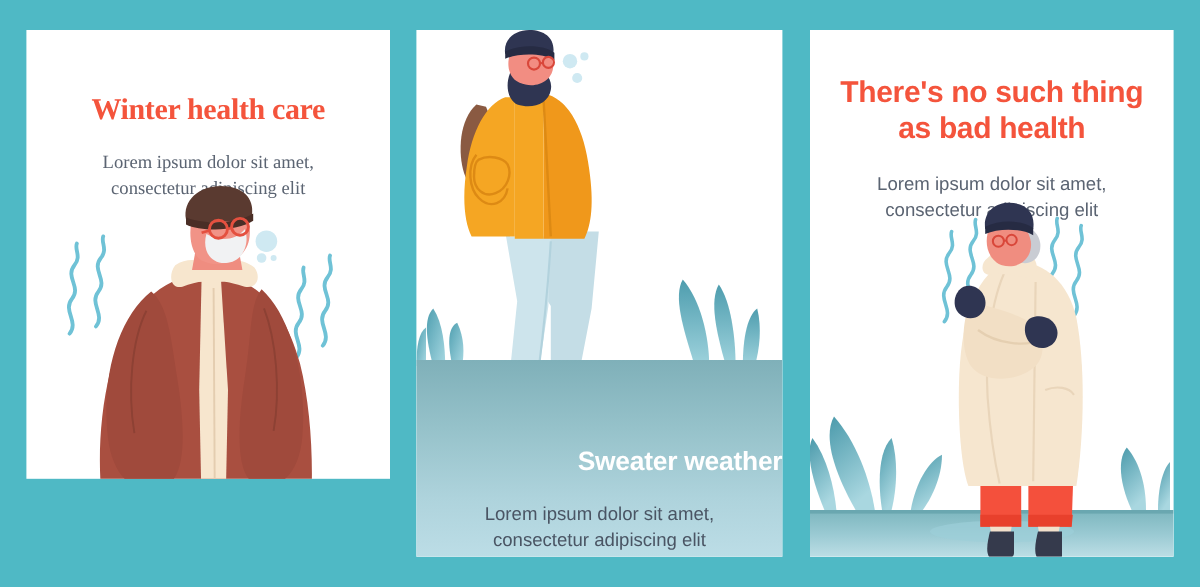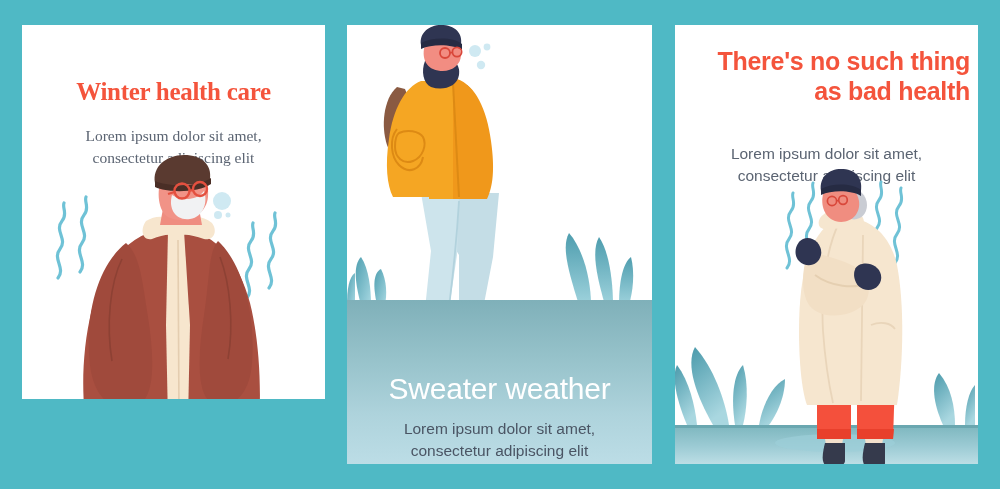--- a/index.html
+++ b/index.html
@@ -21,31 +21,31 @@
     color:#f4543c;font-weight:bold;text-align:center;
     font-size:25px;line-height:1.18;letter-spacing:-0.3px;
     margin:0;
   }
   .subtitle{
     color:#5b6472;text-align:center;
     font-size:15.5px;line-height:1.42;margin:0;
   }
   #card-1 .title{position:absolute;left:0;right:0;top:52px;}
   #card-1 .subtitle{position:absolute;left:26px;right:26px;top:100px;}
-  #card-3 .title{position:absolute;left:8px;right:8px;top:22px;text-align:right;}
+  #card-3 .title{position:absolute;left:8px;right:8px;top:38px;}
   #card-3 .subtitle{position:absolute;left:20px;right:20px;top:118px;}
 
   
   .panel{
     position:absolute;left:0;right:0;top:275px;bottom:0;
     background:linear-gradient(180deg,#7fb0b9 0%,#96c2ca 35%,#aed3dc 70%,#bcdde6 100%);
   }
   .panel-title{
     position:absolute;left:0;right:0;top:72px;
-    color:#ffffff;font-weight:normal;font-size:30px;text-align:center;margin:0;
+    color:#ffffff;font-weight:bold;font-size:22px;text-align:right;margin:0;
     letter-spacing:-0.2px;
   }
   .panel-sub{
     position:absolute;left:20px;right:20px;top:118px;
     color:#4a5564;font-size:15.5px;line-height:1.42;text-align:center;margin:0;
   }
 
   svg{display:block;}
   .layer{position:absolute;left:0;top:0;}
 </style>

